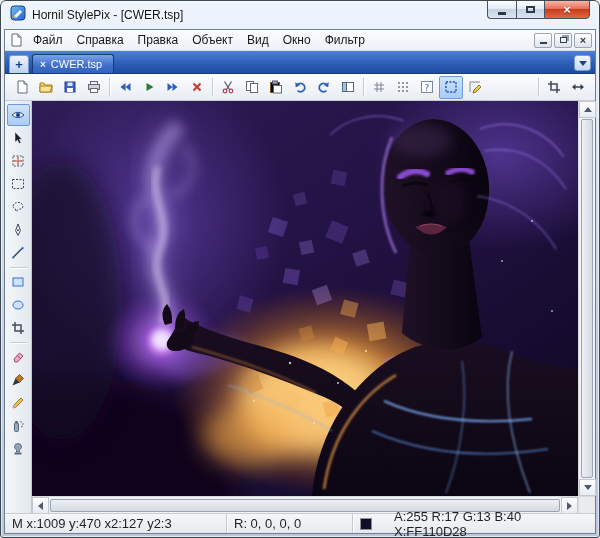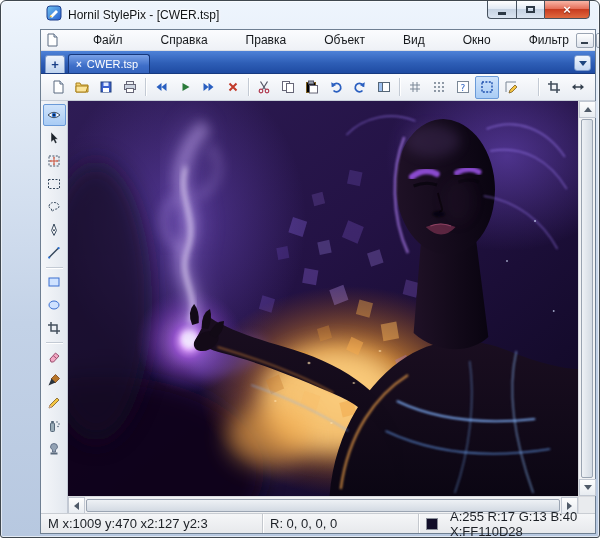--- a/index.html
+++ b/index.html
@@ -1,39 +1,39 @@
 <!DOCTYPE html>
 <html><head>
 <meta charset="utf-8">
 <style>
   *{box-sizing:border-box;margin:0;padding:0;}
   html,body{width:600px;height:538px;overflow:hidden;font-family:"Liberation Sans",sans-serif;}
   .window{width:600px;height:538px;border:1px solid #40484f;border-radius:6px 6px 3px 3px;overflow:hidden;
           display:flex;flex-direction:column;background:linear-gradient(180deg,#eef5fd,#c3d2e7 60%,#b7c8e0);
-          box-shadow:inset 0 0 0 1px rgba(255,255,255,.6);padding-left:36px;}
+          box-shadow:inset 0 0 0 1px rgba(255,255,255,.6);}
   
   .titlebar{height:28px;flex:none;display:flex;align-items:center;padding-left:9px;position:relative;}
   .title{font-size:12px;color:#101418;margin-left:6px;text-shadow:0 0 3px #fff,0 0 3px #fff;}
   .caption-buttons{position:absolute;top:-1px;right:9px;display:flex;}
   .cap-btn{height:19px;border:1px solid #46525f;background:linear-gradient(#ffffff,#e3ebf5 45%,#c6d3e3 50%,#dbe5f1);
            display:flex;align-items:center;justify-content:center;}
   .cap-btn.min{width:29px;border-radius:0 0 0 4px;border-right:none;}
   .cap-btn.max{width:28px;border-right:none;}
   .cap-btn.close{width:46px;border-radius:0 0 4px 0;background:linear-gradient(#f8b5a6,#e5705a 45%,#c83c20 50%,#e0693f);}
   .glyph-min{width:8px;height:3px;background:#2e3a46;margin-top:7px;}
   .glyph-max{width:9px;height:7px;border:2px solid #2e3a46;background:transparent;}
   .glyph-close{color:#fff;font-size:13px;font-weight:bold;line-height:1;text-shadow:0 1px 1px #7e2410;}
   
   .frame{flex:1;min-height:0;display:flex;padding:0 3px 3px;}
   .client{flex:1;min-width:0;display:flex;flex-direction:column;border:1px solid #6e7f92;background:#f0f2f5;}
   
   .menubar{height:21px;flex:none;display:flex;align-items:center;padding:0 3px 0 4px;
            background:linear-gradient(#fbfcfe,#eef1f6);border-bottom:1px solid #d9dee5;font-size:12px;}
   .doc-icon{display:flex;margin-right:3px;}
-  .menu-item{padding:2px 7px;color:#15181c;cursor:default;margin-left:24px;}
+  .menu-item{padding:2px 7px;color:#15181c;cursor:default;}
   .mdi-buttons{margin-left:auto;display:flex;gap:2px;}
   .mdi-btn{width:18px;height:15px;border:1px solid #9aa4b2;border-radius:2px;
            background:linear-gradient(#fefefe,#dde3ec);display:flex;align-items:center;justify-content:center;}
   .m-min{width:7px;height:2px;background:#33404e;margin-top:6px;}
   .m-restore{width:7px;height:6px;border:1px solid #33404e;box-shadow:2px -2px 0 0 #8fa0b4;}
   .m-close{font-size:11px;font-weight:bold;color:#33404e;line-height:1;}
   
   .tabbar{height:23px;flex:none;display:flex;align-items:flex-end;padding:0 4px;
           background:linear-gradient(#4d82d8,#2e5eb6 55%,#1f4ba2);border-bottom:1px solid #173a80;}
   .newtab{width:20px;height:18px;border:1px solid #7d9bcd;border-bottom:none;border-radius:3px 3px 0 0;
@@ -82,22 +82,22 @@
   .tri{width:0;height:0;display:block;}
   .tri.up{border-left:4px solid transparent;border-right:4px solid transparent;border-bottom:5px solid #4f5a68;}
   .tri.down{border-left:4px solid transparent;border-right:4px solid transparent;border-top:5px solid #4f5a68;}
   .tri.left{border-top:4px solid transparent;border-bottom:4px solid transparent;border-right:5px solid #4f5a68;}
   .tri.right{border-top:4px solid transparent;border-bottom:4px solid transparent;border-left:5px solid #4f5a68;}
   
   .statusbar{height:20px;flex:none;display:flex;align-items:stretch;background:linear-gradient(#f5f6f8,#e7e9ec);
              border-top:1px solid #c9cdd3;font-size:13px;color:#1c2averted026;color:#1c2026;}
   .sec{display:flex;align-items:center;padding:0 7px;border-right:1px solid #c4c8ce;box-shadow:1px 0 0 #fff;}
   .sec1{width:222px;}
-  .sec2{width:156px;}
-  .sec3{flex:1;gap:12px;border-right:none;box-shadow:none;}
+  .sec2{width:126px;}
+  .sec3{flex:1;gap:22px;border-right:none;box-shadow:none;}
   .swatch{width:12px;height:12px;border:1px solid #8a8f99;background:#110D28;flex:none;}
 </style>
 </head>
 <body>
 
 <div class="window">
 
   <div class="titlebar">
     <span class="app-icon">
       <svg width="16" height="16" viewBox="0 0 16 16">

